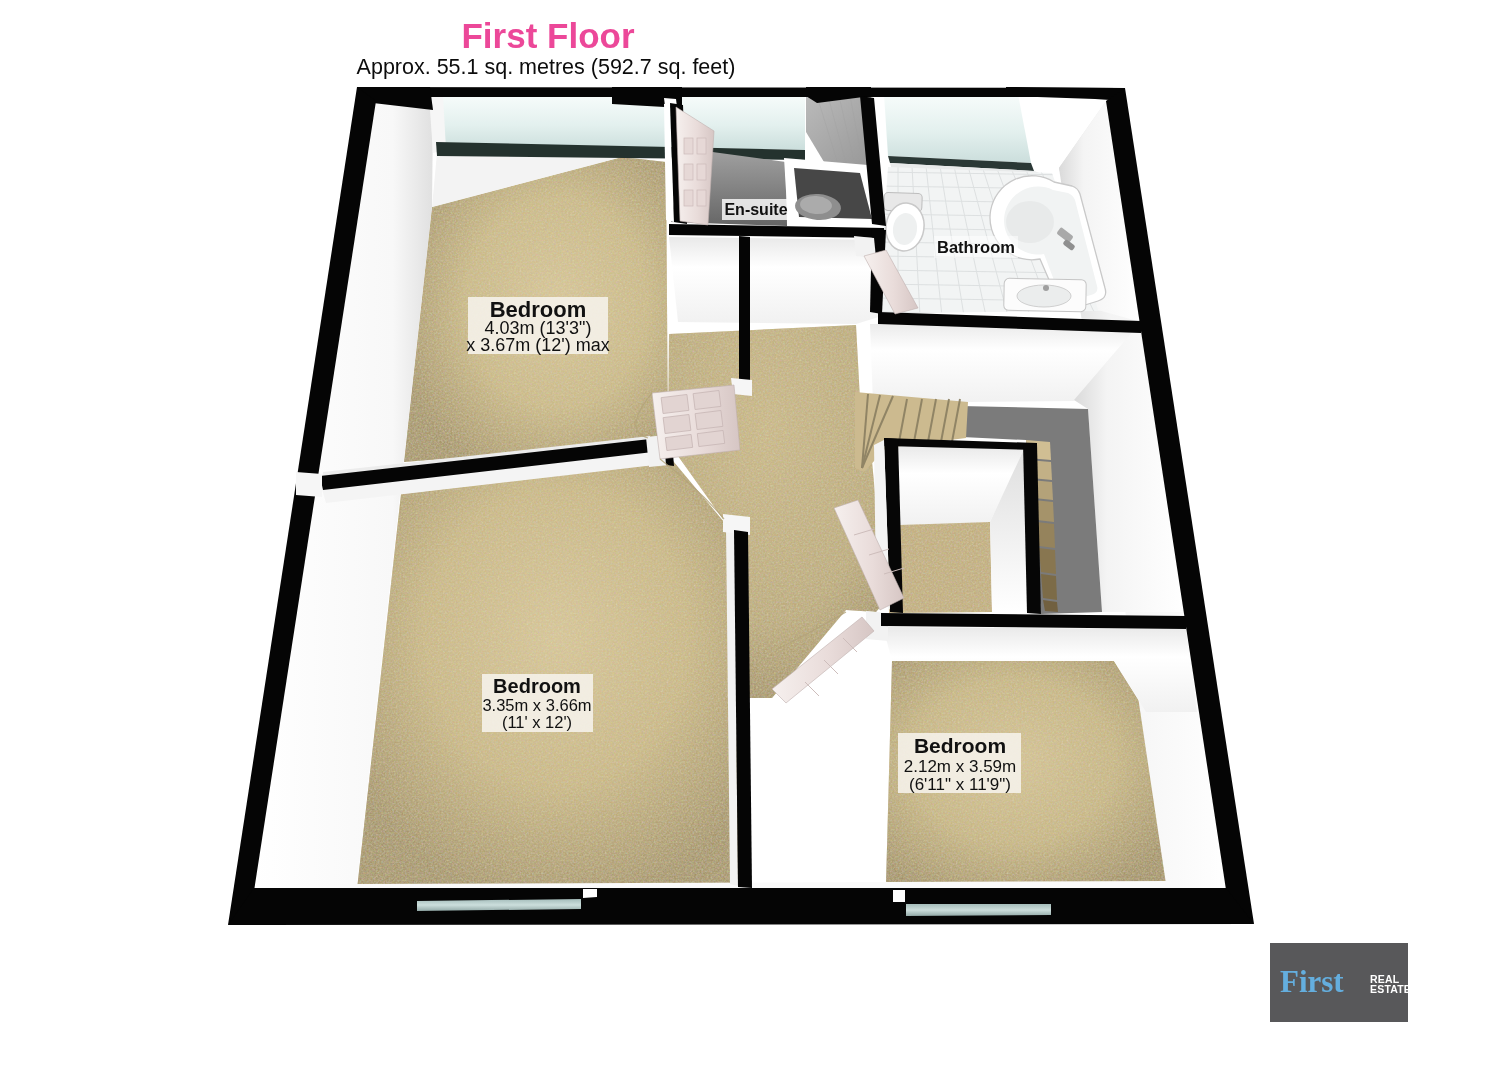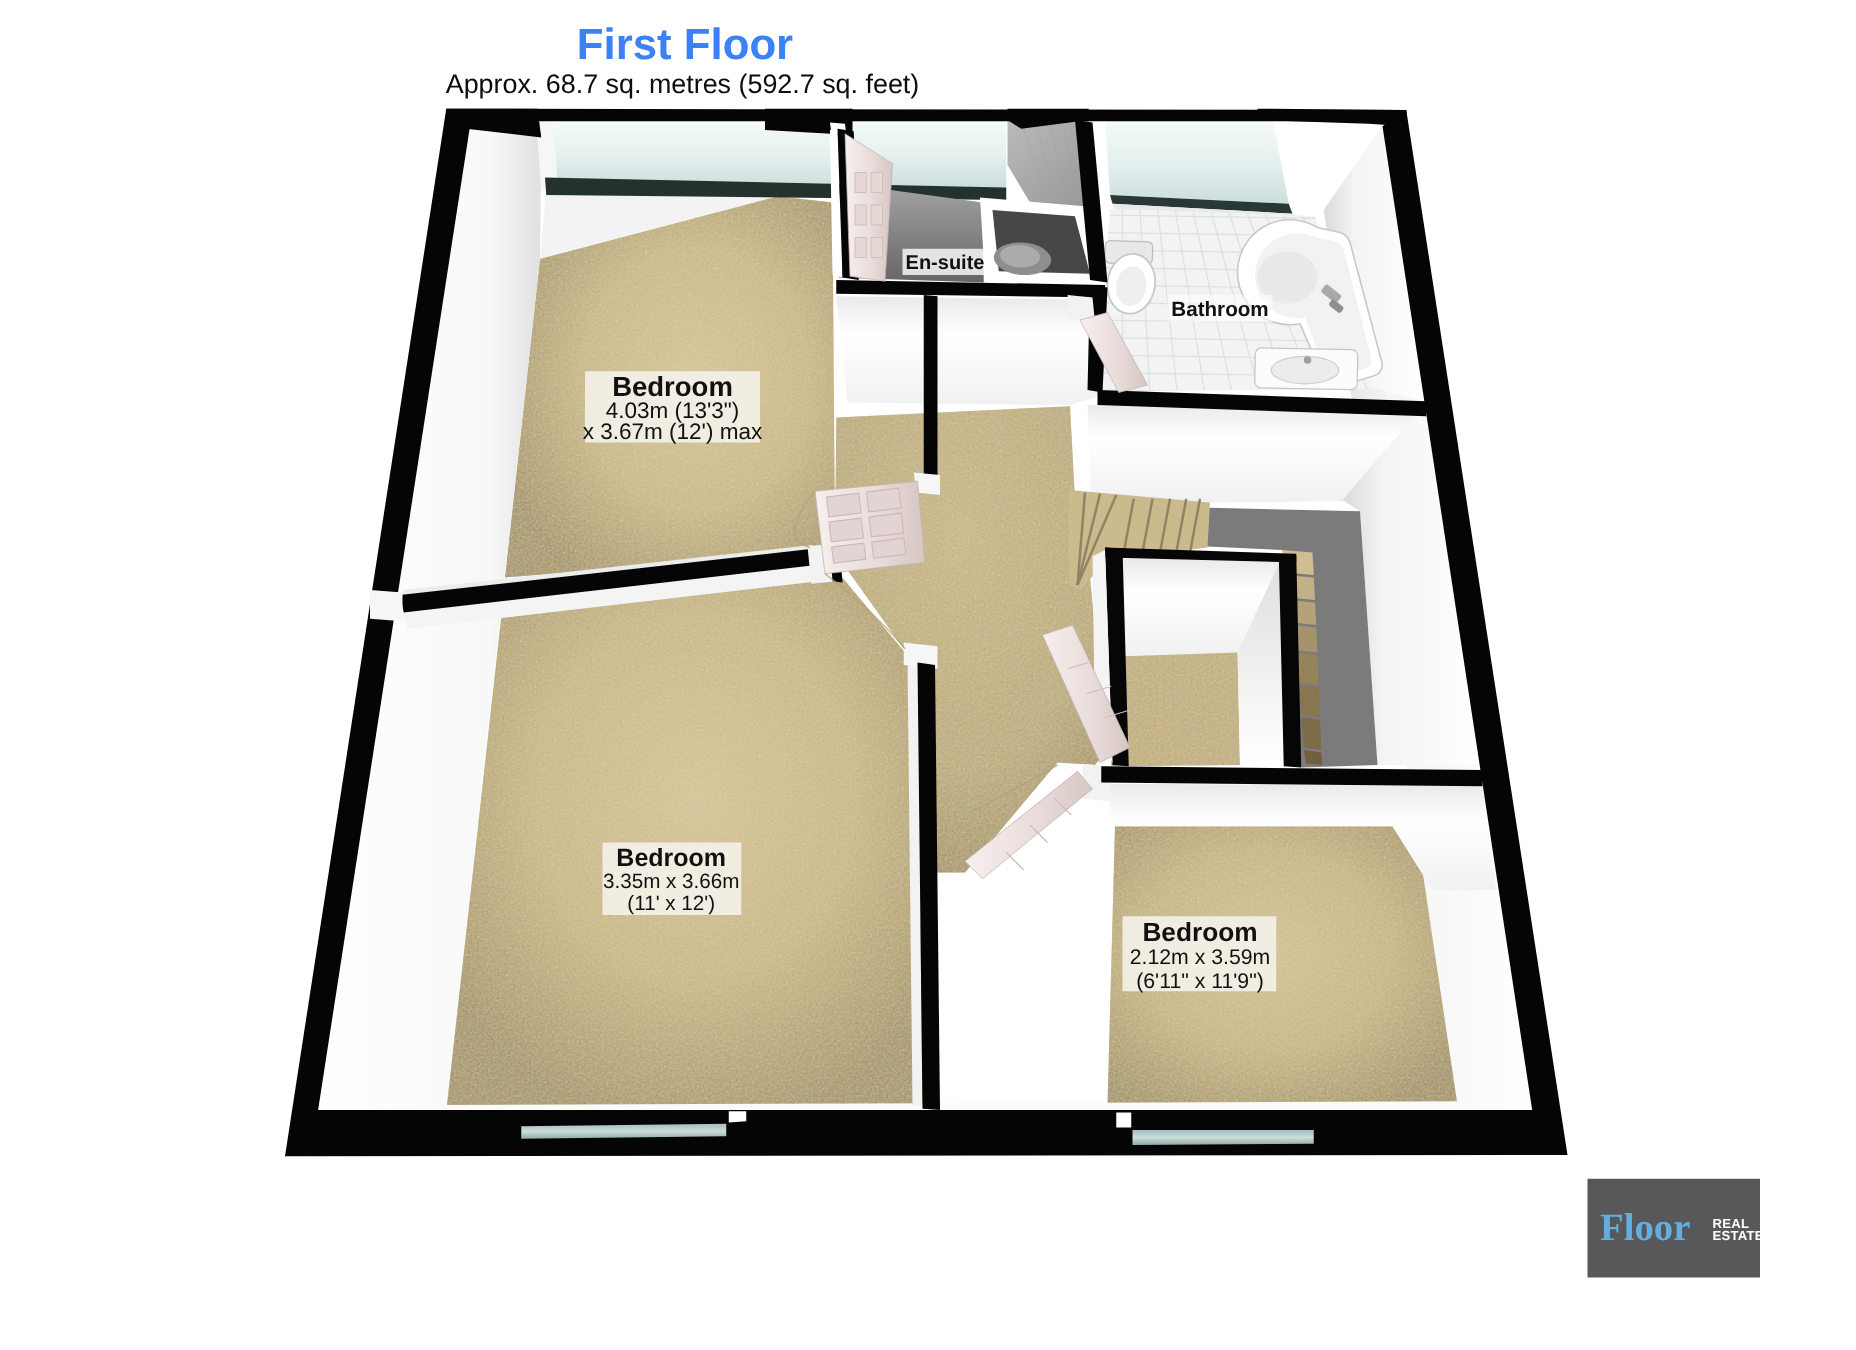--- a/index.html
+++ b/index.html
@@ -1,16 +1,16 @@
 <!DOCTYPE html>
 <html><head><meta charset="utf-8">
 <style>
 html,body{margin:0;padding:0;background:#ffffff;width:1485px;height:1080px;overflow:hidden;}
 *{box-sizing:border-box;}
-.title{position:absolute;left:0;top:16px;width:1096px;text-align:center;font-family:"Liberation Sans",sans-serif;font-weight:bold;font-size:35px;color:#3b82f6;}
+.title{position:absolute;left:0;top:16px;width:1096px;text-align:center;font-family:"Liberation Sans",sans-serif;font-weight:bold;font-size:35px;color:#ec4899;}
 .subtitle{position:absolute;left:0;top:55px;width:1092px;text-align:center;font-family:"Liberation Sans",sans-serif;font-size:21.5px;color:#0c0c0c;}
 .logo{position:absolute;left:1270px;top:943px;width:138px;height:79px;background:#58585a;}
 .logo .baird{position:absolute;left:10px;top:21px;font-family:"Liberation Serif",serif;font-weight:bold;font-size:31px;color:#64aede;}
 .logo .re{position:absolute;left:87px;top:31px;font-family:"Liberation Sans",sans-serif;font-weight:bold;font-size:10.5px;color:#ffffff;line-height:10px;letter-spacing:0.2px;margin-left:13px;}
 </style></head>
 <body>
 <svg width="1485" height="1080" viewBox="0 0 1485 1080" xmlns="http://www.w3.org/2000/svg">
 <defs>
 <linearGradient id="glassT" x1="0" y1="0" x2="0" y2="1">
  <stop offset="0" stop-color="#f7fcfb"></stop>
@@ -267,16 +267,16 @@
 <rect x="898" y="733" width="123" height="60" fill="#f6f3ec" opacity="0.88"></rect>
 <text x="960" y="753" font-family="Liberation Sans, sans-serif" font-size="21" font-weight="bold" text-anchor="middle" fill="#111">Bedroom</text>
 <text x="960" y="771.5" font-family="Liberation Sans, sans-serif" font-size="17" font-weight="normal" text-anchor="middle" fill="#111">2.12m x 3.59m</text>
 <text x="960" y="790.0" font-family="Liberation Sans, sans-serif" font-size="17" font-weight="normal" text-anchor="middle" fill="#111">(6'11" x 11'9")</text>
 <rect x="722" y="199" width="69" height="21" fill="#ffffff" opacity="0.8"></rect>
 <text x="756" y="215" font-family="Liberation Sans, sans-serif" font-size="16" font-weight="bold" text-anchor="middle" fill="#111">En-suite</text>
 <rect x="934" y="236" width="84" height="22" fill="#ffffff" opacity="0.5"></rect>
 <text x="976" y="253" font-family="Liberation Sans, sans-serif" font-size="16.5" font-weight="bold" text-anchor="middle" fill="#111">Bathroom</text>
 </svg>
 <div class="title">First Floor</div>
-<div class="subtitle">Approx. 68.7 sq. metres (592.7 sq. feet)</div>
+<div class="subtitle">Approx. 55.1 sq. metres (592.7 sq. feet)</div>
 <div class="logo">
-    <div class="baird">Floor</div>
+    <div class="baird">First</div>
     <div class="re">REAL<br>ESTATE</div>
   </div>
 </body></html>

